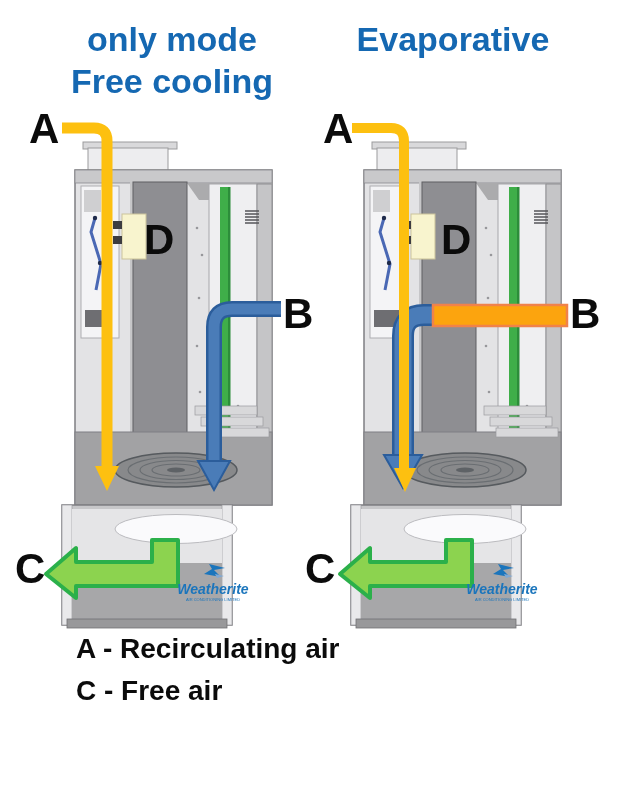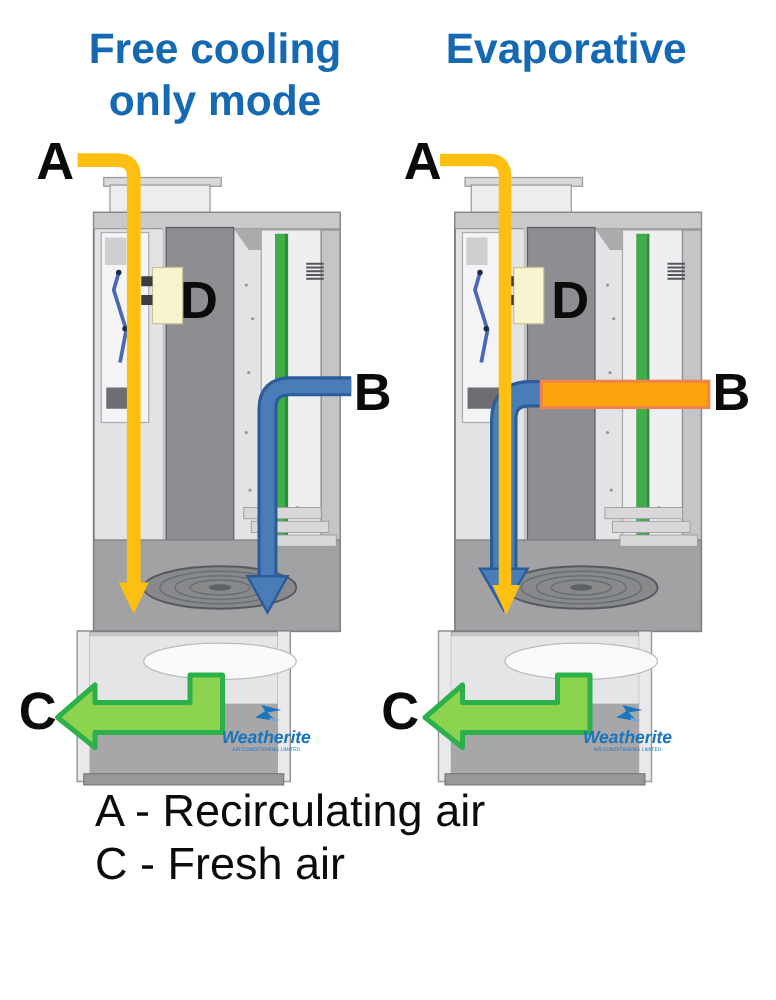--- a/index.html
+++ b/index.html
@@ -13,21 +13,21 @@
     font-size:34px;font-weight:bold;line-height:42px;color:#1568B2;
     letter-spacing:0px;
   }
   .mode-title.left{left:33px;top:18px;}
   .mode-title.right{left:314px;top:18px;}
   .flow-label{
     position:absolute;font-size:42px;font-weight:bold;color:#0b0b0b;line-height:1;
   }
   .legend{
     position:absolute;left:76px;top:628px;color:#0b0b0b;
-    font-size:36px;line-height:42px;font-weight:400;
+    font-size:28px;line-height:42px;font-weight:700;
   }
   .legend .row{white-space:nowrap;}
 </style>
 </head>
 <body>
 
 <div class="stage">
 
   <svg class="art" viewBox="0 0 621 800">
     <defs>
@@ -139,35 +139,35 @@
 
       <g>
         <use href="#swoosh" x="502" y="572"></use>
         <text x="502" y="594" text-anchor="middle" font-family="Liberation Sans, sans-serif" font-size="14" font-weight="bold" font-style="italic" fill="#1B75BC">Weatherite</text>
         <text x="502" y="601" text-anchor="middle" font-family="Liberation Sans, sans-serif" font-size="4" fill="#1B75BC">AIR CONDITIONING LIMITED</text>
       </g>
     </g>
   </svg>
 
   <div class="mode-title left">
+    <div>only mode</div>
     <div>Free cooling</div>
-    <div>only mode</div>
   </div>
   <div class="mode-title right">
     <div>Evaporative</div>
   </div>
 
   <div class="flow-label" style="left:29px;top:108px;">A</div>
   <div class="flow-label" style="left:283px;top:293px;">B</div>
   <div class="flow-label" style="left:15px;top:548px;">C</div>
   <div class="flow-label" style="left:144px;top:219px;">D</div>
 
   <div class="flow-label" style="left:323px;top:108px;">A</div>
   <div class="flow-label" style="left:570px;top:293px;">B</div>
   <div class="flow-label" style="left:305px;top:548px;">C</div>
   <div class="flow-label" style="left:441px;top:219px;">D</div>
 
   <div class="legend">
     <div class="row">A - Recirculating air</div>
-    <div class="row">C - Fresh air</div>
+    <div class="row">C - Free air</div>
   </div>
 
 </div>
 
 </body></html>

